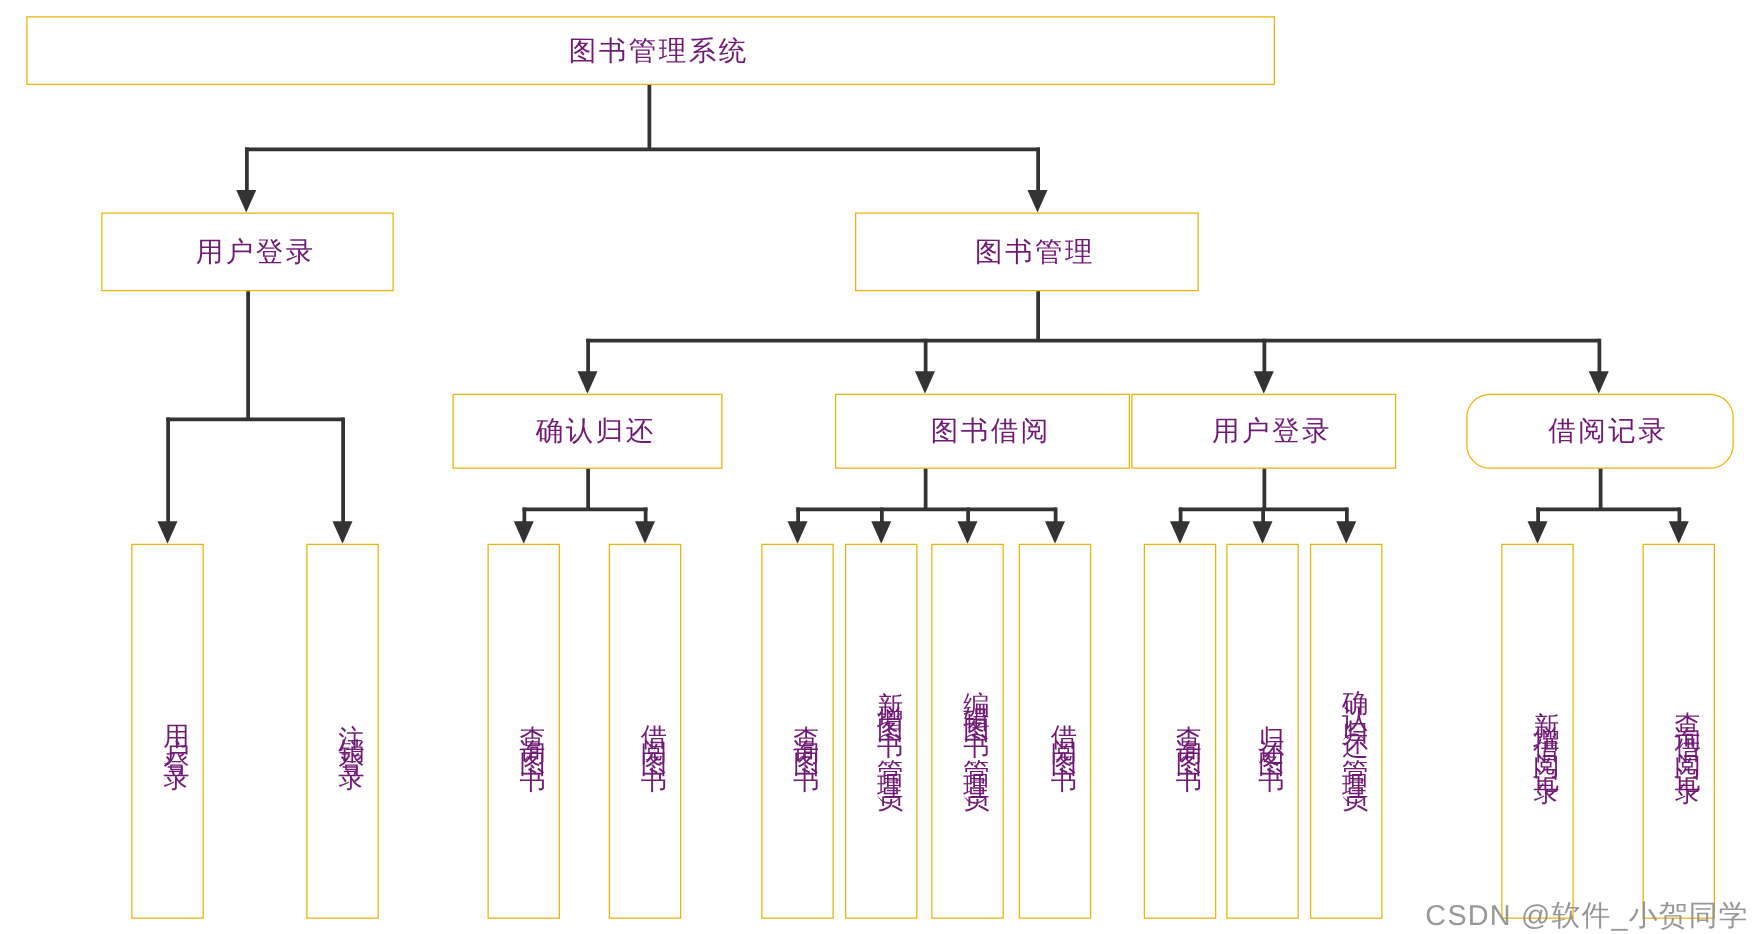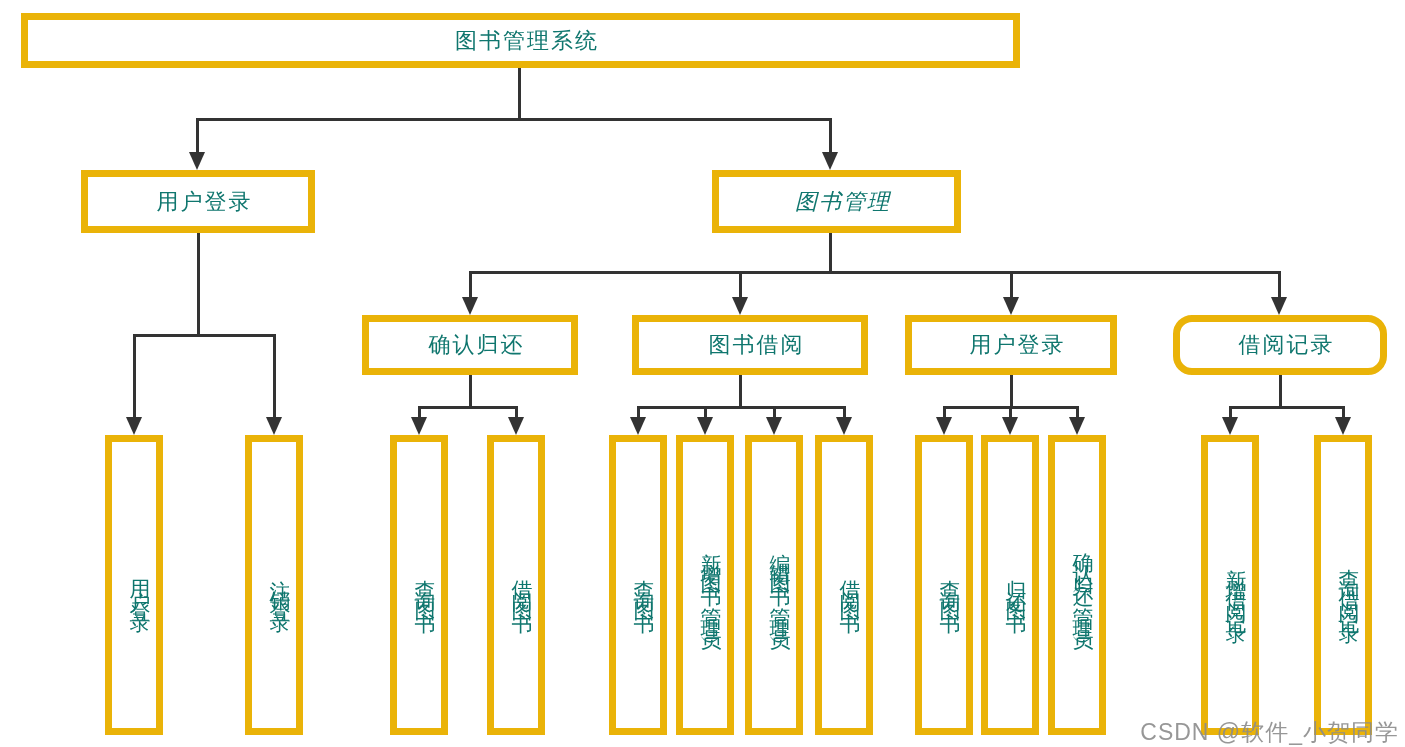--- a/index.html
+++ b/index.html
@@ -1,22 +1,22 @@
 <!DOCTYPE html>
 <html><head>
 <meta charset="utf-8">
 <style>
   html,body{margin:0;padding:0;background:#ffffff;}
   .canvas{
     position:relative;width:1405px;height:747px;background:#ffffff;
     font-family:"Liberation Sans","DejaVu Sans",sans-serif;overflow:hidden;
   }
   .node{
-    position:absolute;box-sizing:border-box;border:7px solid #eab308;background:#ffffff;
-    display:flex;align-items:center;justify-content:center;color:#0f766e;padding-left:13px;
+    position:absolute;box-sizing:border-box;border:1px solid #eab308;background:#ffffff;
+    display:flex;align-items:center;justify-content:center;color:#701a75;padding-left:13px;
   }
   .node-h span{font-size:22px;letter-spacing:2px;white-space:nowrap;}
   .vtext{
     writing-mode:vertical-rl;text-orientation:mixed;
     font-size:21px;letter-spacing:11px;line-height:1;white-space:nowrap;
   }
   .vline{position:absolute;width:3px;background:#333333;}
   .hline{position:absolute;height:3px;background:#333333;}
   .arrow{
     position:absolute;width:0;height:0;
@@ -40,21 +40,21 @@
   <div class="vline" style="left:518px;top:68px;height:51px;"></div>
   <div class="hline" style="left:196px;top:118px;width:636px;"></div>
   <div class="vline" style="left:196px;top:118px;height:36px;"></div>
   <div class="arrow" style="left:189px;top:152px;"></div>
   <div class="vline" style="left:829px;top:118px;height:36px;"></div>
   <div class="arrow" style="left:822px;top:152px;"></div>
 
   <div class="node node-h" style="left:81px;top:170px;width:234px;height:63px;">
     <span>用户登录</span>
   </div>
-  <div class="node node-h" style="left:712px;top:170px;width:249px;height:63px;font-style:italic;">
+  <div class="node node-h" style="left:684px;top:170px;width:275px;height:63px;">
     <span>图书管理</span>
   </div>
 
   <div class="vline" style="left:197px;top:233px;height:102px;"></div>
   <div class="hline" style="left:133px;top:334px;width:142px;"></div>
   <div class="vline" style="left:133px;top:334px;height:85px;"></div>
   <div class="arrow" style="left:126px;top:417px;"></div>
   <div class="vline" style="left:273px;top:334px;height:85px;"></div>
   <div class="arrow" style="left:266px;top:417px;"></div>
 
@@ -65,21 +65,21 @@
   <div class="vline" style="left:739px;top:271px;height:28px;"></div>
   <div class="arrow" style="left:732px;top:297px;"></div>
   <div class="vline" style="left:1010px;top:271px;height:28px;"></div>
   <div class="arrow" style="left:1003px;top:297px;"></div>
   <div class="vline" style="left:1278px;top:271px;height:28px;"></div>
   <div class="arrow" style="left:1271px;top:297px;"></div>
 
   <div class="node node-h" style="left:362px;top:315px;width:216px;height:60px;">
     <span>确认归还</span>
   </div>
-  <div class="node node-h" style="left:632px;top:315px;width:236px;height:60px;text-align:center;">
+  <div class="node node-h" style="left:668px;top:315px;width:236px;height:60px;text-align:center;">
     <span>图书借阅</span>
   </div>
   <div class="node node-h" style="left:905px;top:315px;width:212px;height:60px;">
     <span>用户登录</span>
   </div>
   <div class="node node-h" style="left:1173px;top:315px;width:214px;height:60px;border-radius:19px;">
     <span>借阅记录</span>
   </div>
 
   <div class="vline" style="left:469px;top:375px;height:32px;"></div>

